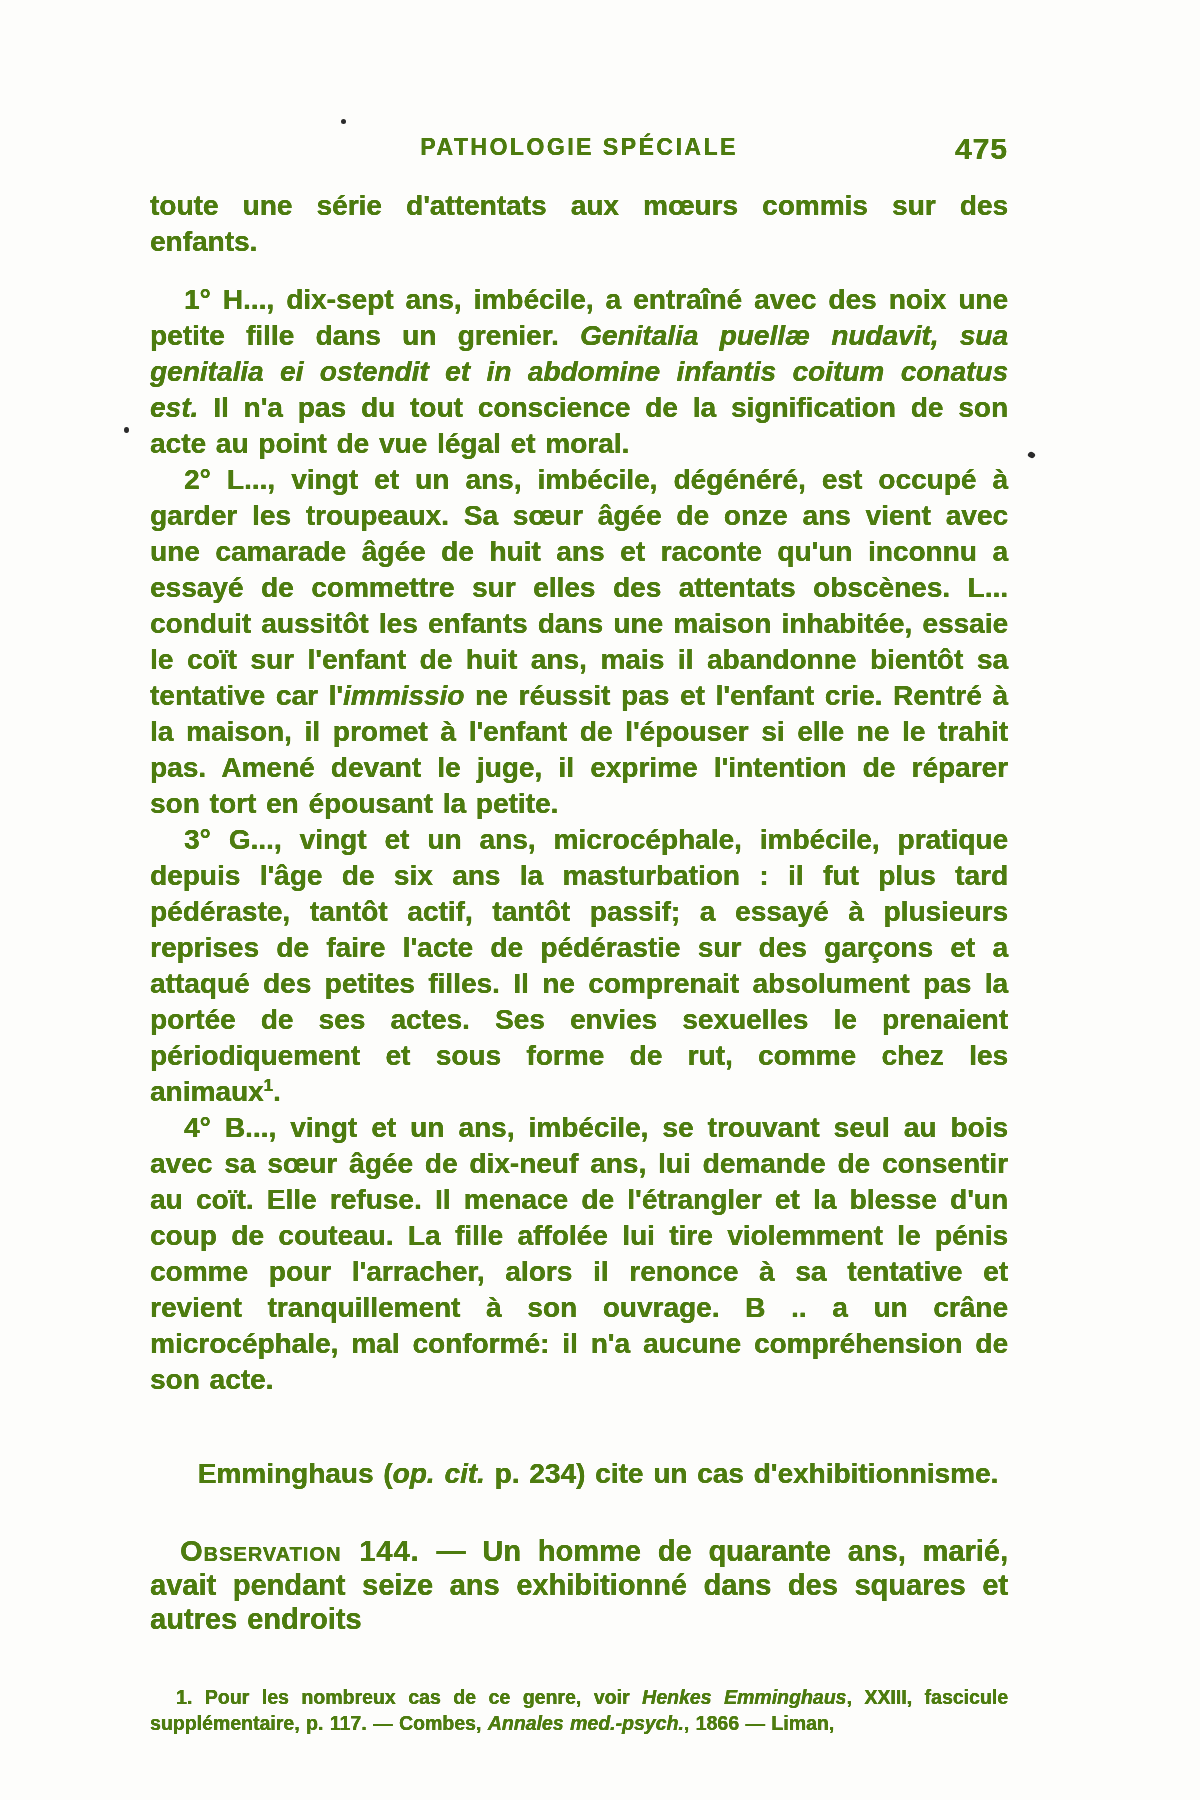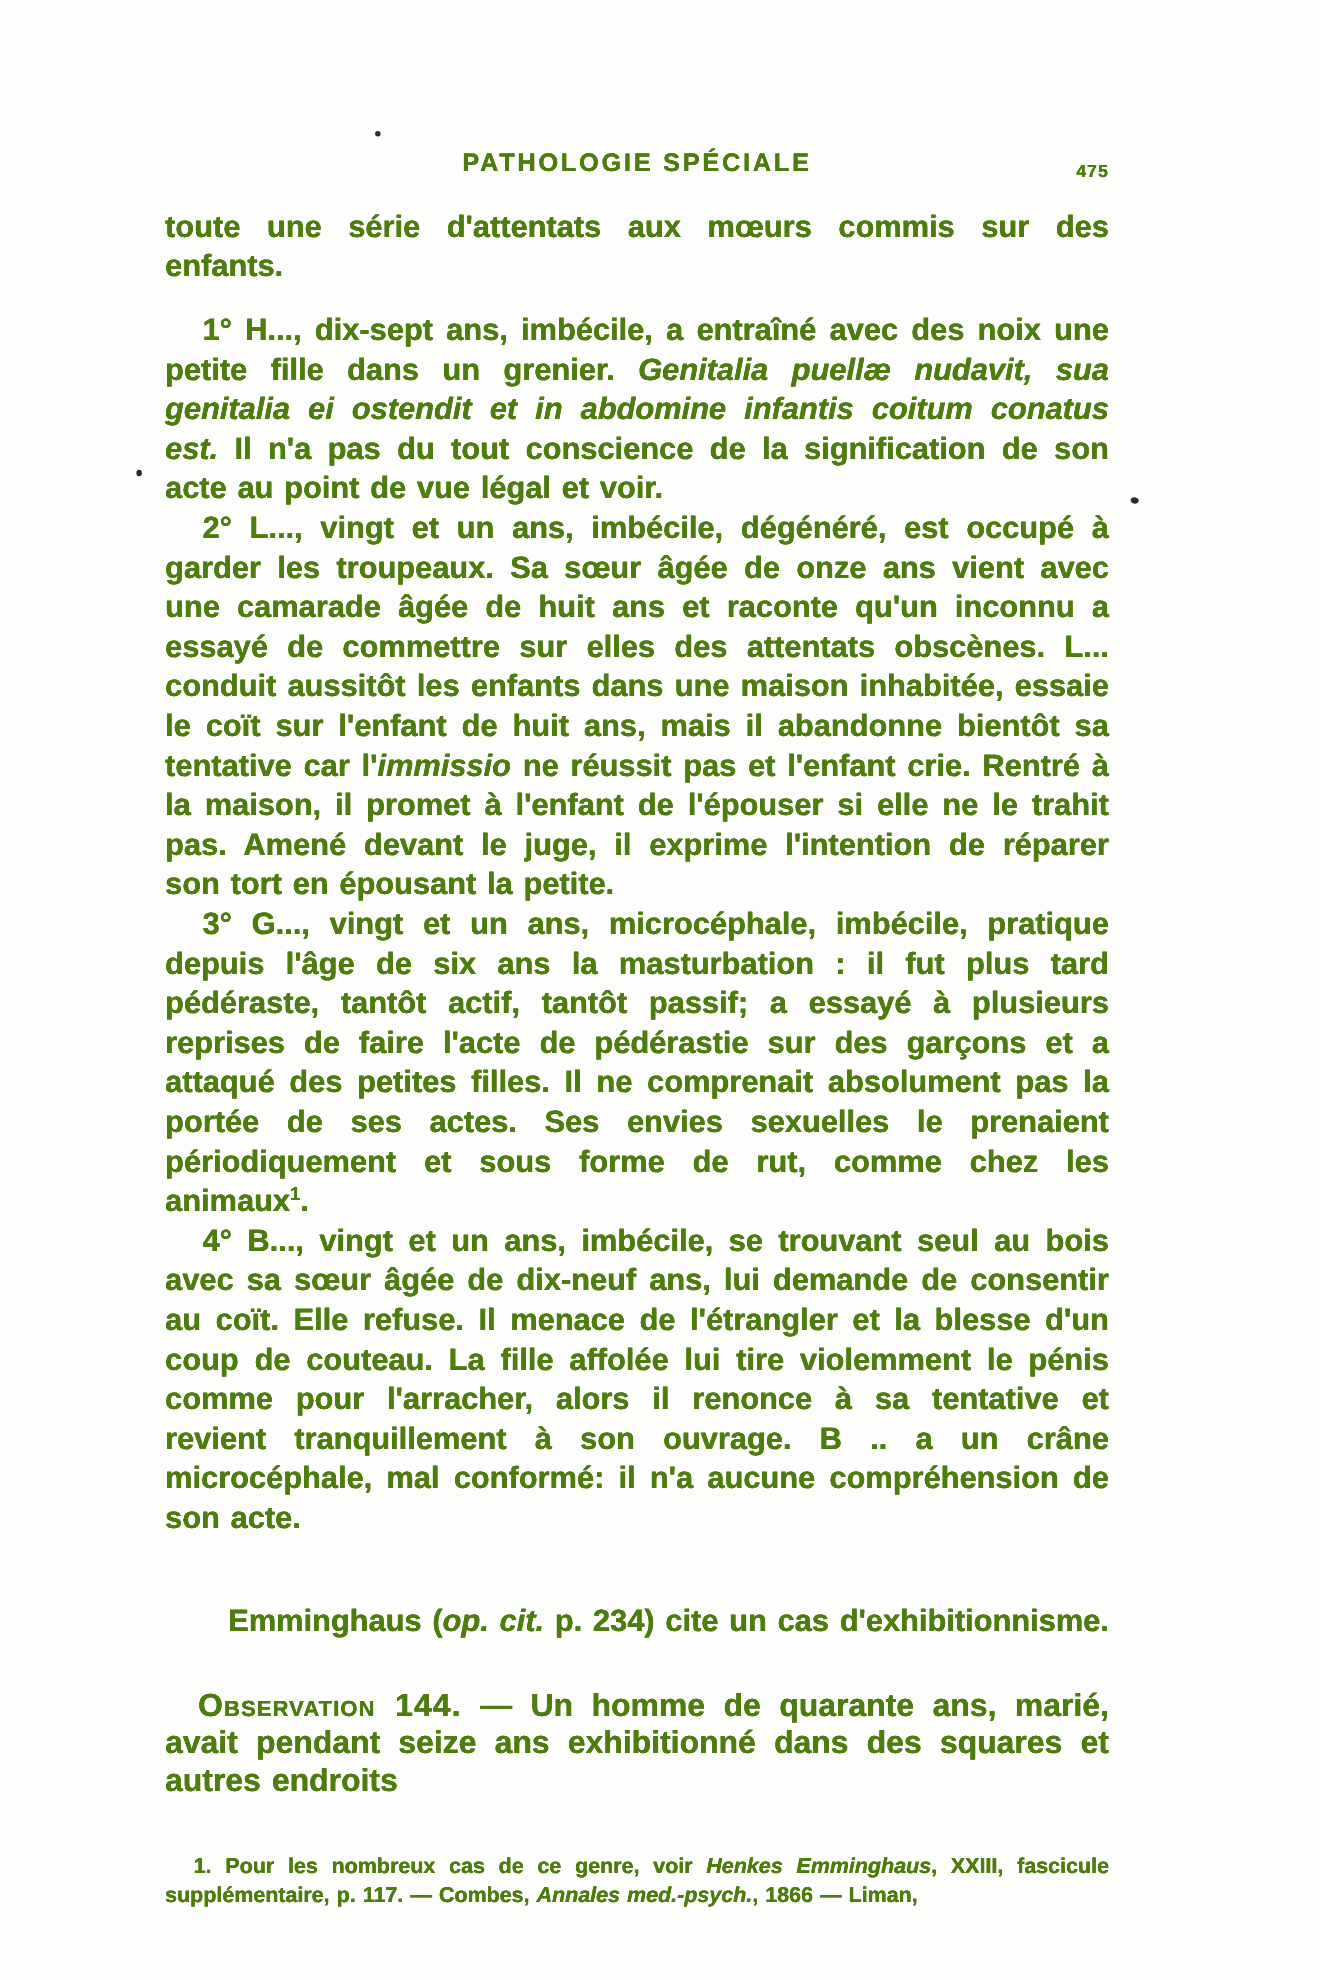--- a/index.html
+++ b/index.html
@@ -29,24 +29,23 @@
       text-align: center;
       font-size: 23px;
       font-weight: 700;
       letter-spacing: 2.5px;
       white-space: nowrap;
     }
     .page-number {
       position: absolute;
       right: 0;
       top: -2px;
-      font-size: 16px;
+      font-size: 30px;
       font-weight: 700;
       letter-spacing: 1px;
-      margin-top: 16px;
     }
 
     .text-column {
       position: absolute;
       top: 188px;
       left: 150px;
       width: 858px;
     }
     .body-para {
       margin: 0;
@@ -57,21 +56,21 @@
       word-spacing: 2px;
       hyphens: auto;
     }
     .para-indent { text-indent: 34px; }
     .para-intro { margin-bottom: 22px; }
     .para-emminghaus {
       margin-top: 56px;
       font-size: 28px;
       line-height: 40px;
       text-indent: 38px;
-      text-align: right;
+      text-align: center;
     }
     .para-observation {
       margin-top: 40px;
       font-size: 29px;
       line-height: 34px;
       text-indent: 30px;
     }
     .obs-label { font-variant: small-caps; letter-spacing: 1px; }
     .it { font-style: italic; }
     sup.note-ref {
@@ -111,21 +110,21 @@
 
   <div class="running-header ink">
     <span class="running-title">PATHOLOGIE SPÉCIALE</span>
     <span class="page-number">475</span>
   </div>
 
   <div class="text-column">
 
     <p class="body-para para-intro ink"><span>toute une série d'attentats aux mœurs commis sur des enfants.</span></p>
 
-    <p class="body-para para-indent ink"><span>1° H..., dix-sept ans, imbécile, a entraîné avec des noix une petite fille dans un grenier. </span><span class="it">Genitalia puellæ nudavit, sua genitalia ei ostendit et in abdomine infantis coitum conatus est.</span><span> Il n'a pas du tout conscience de la signification de son acte au point de vue légal et voir.</span></p>
+    <p class="body-para para-indent ink"><span>1° H..., dix-sept ans, imbécile, a entraîné avec des noix une petite fille dans un grenier. </span><span class="it">Genitalia puellæ nudavit, sua genitalia ei ostendit et in abdomine infantis coitum conatus est.</span><span> Il n'a pas du tout conscience de la signification de son acte au point de vue légal et moral.</span></p>
 
     <p class="body-para para-indent ink"><span>2° L..., vingt et un ans, imbécile, dégénéré, est occupé à garder les troupeaux. Sa sœur âgée de onze ans vient avec une camarade âgée de huit ans et raconte qu'un inconnu a essayé de commettre sur elles des attentats obscènes. L... conduit aussitôt les enfants dans une maison inhabitée, essaie le coït sur l'enfant de huit ans, mais il abandonne bientôt sa tentative car l'</span><span class="it">immissio</span><span> ne réussit pas et l'enfant crie. Rentré à la maison, il promet à l'enfant de l'épouser si elle ne le trahit pas. Amené devant le juge, il exprime l'intention de réparer son tort en épousant la petite.</span></p>
 
     <p class="body-para para-indent ink"><span>3° G..., vingt et un ans, microcéphale, imbécile, pratique depuis l'âge de six ans la masturbation : il fut plus tard pédéraste, tantôt actif, tantôt passif; a essayé à plusieurs reprises de faire l'acte de pédérastie sur des garçons et a attaqué des petites filles. Il ne comprenait absolument pas la portée de ses actes. Ses envies sexuelles le prenaient périodiquement et sous forme de rut, comme chez les animaux</span><sup class="note-ref">1</sup><span>.</span></p>
 
     <p class="body-para para-indent ink"><span>4° B..., vingt et un ans, imbécile, se trouvant seul au bois avec sa sœur âgée de dix-neuf ans, lui demande de consentir au coït. Elle refuse. Il menace de l'étrangler et la blesse d'un coup de couteau. La fille affolée lui tire violemment le pénis comme pour l'arracher, alors il renonce à sa tentative et revient tranquillement à son ouvrage. B .. a un crâne microcéphale, mal conformé: il n'a aucune compréhension de son acte.</span></p>
 
     <p class="body-para para-emminghaus ink"><span>Emminghaus (</span><span class="it">op. cit.</span><span> p. 234) cite un cas d'exhibitionnisme.</span></p>
 
     <p class="body-para para-observation ink"><span class="obs-label">Observation 144.</span><span> — Un homme de quarante ans, marié, avait pendant seize ans exhibitionné dans des squares et autres endroits</span></p>

